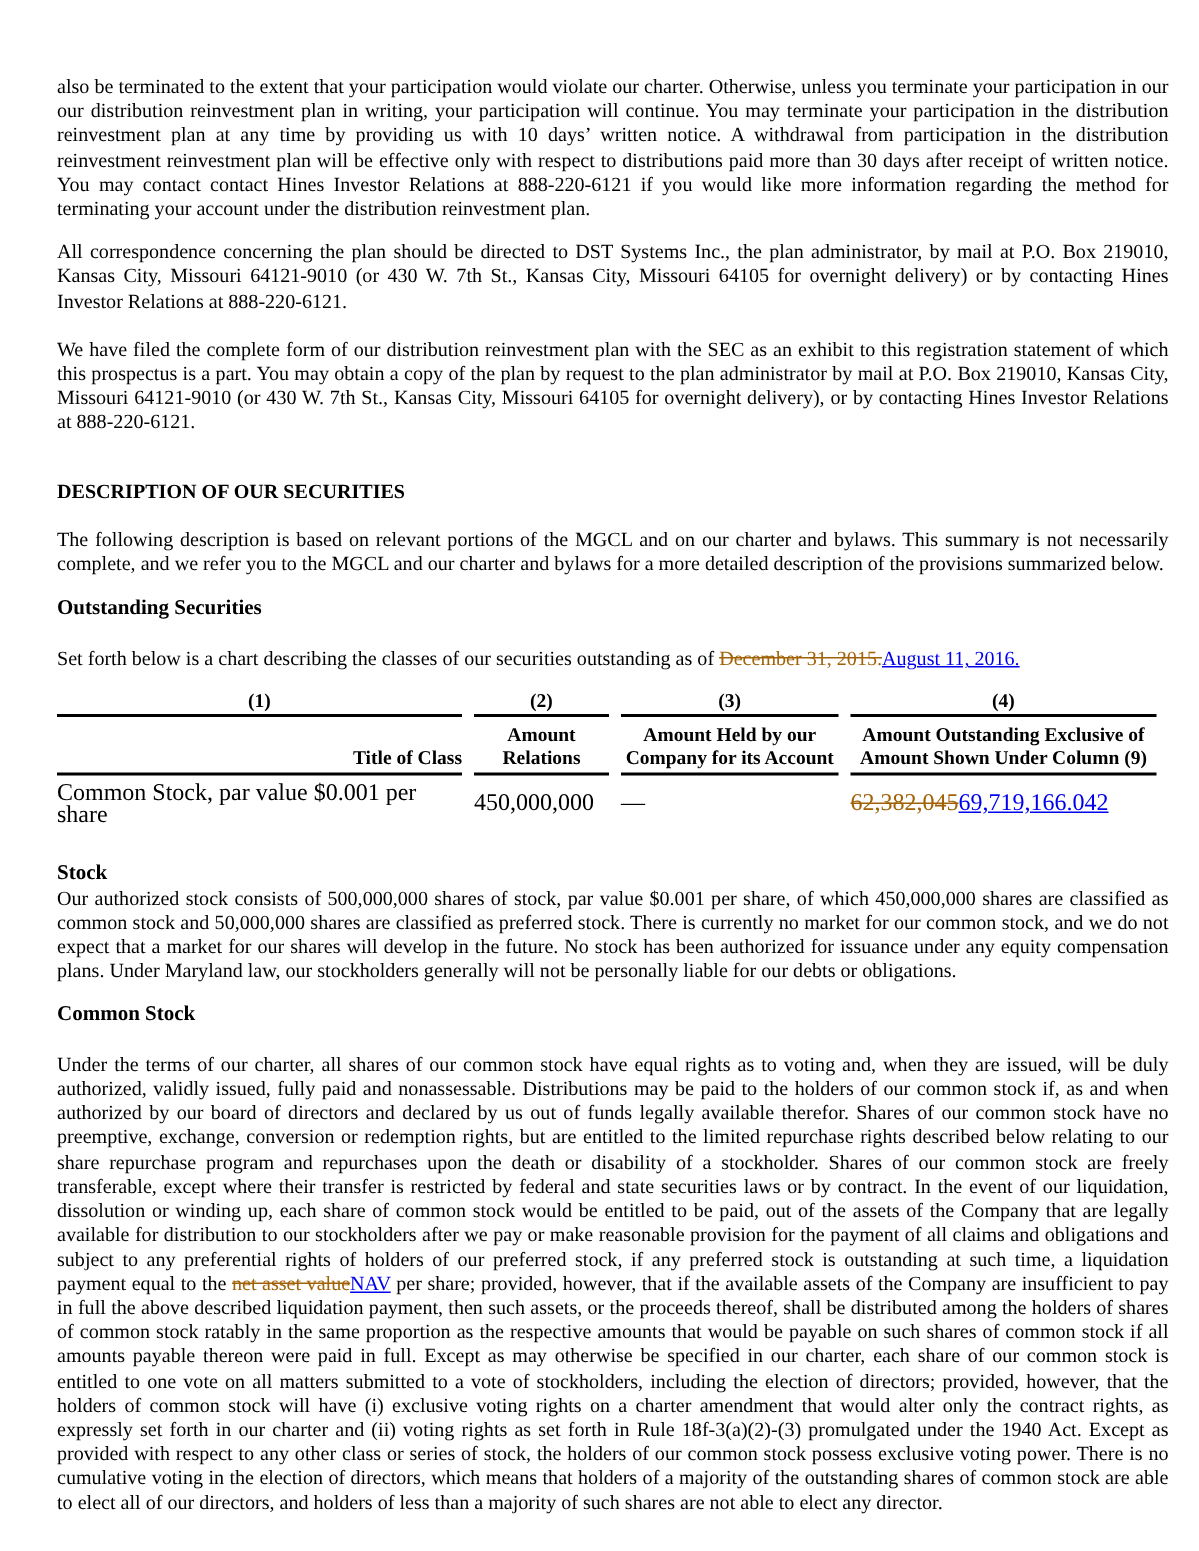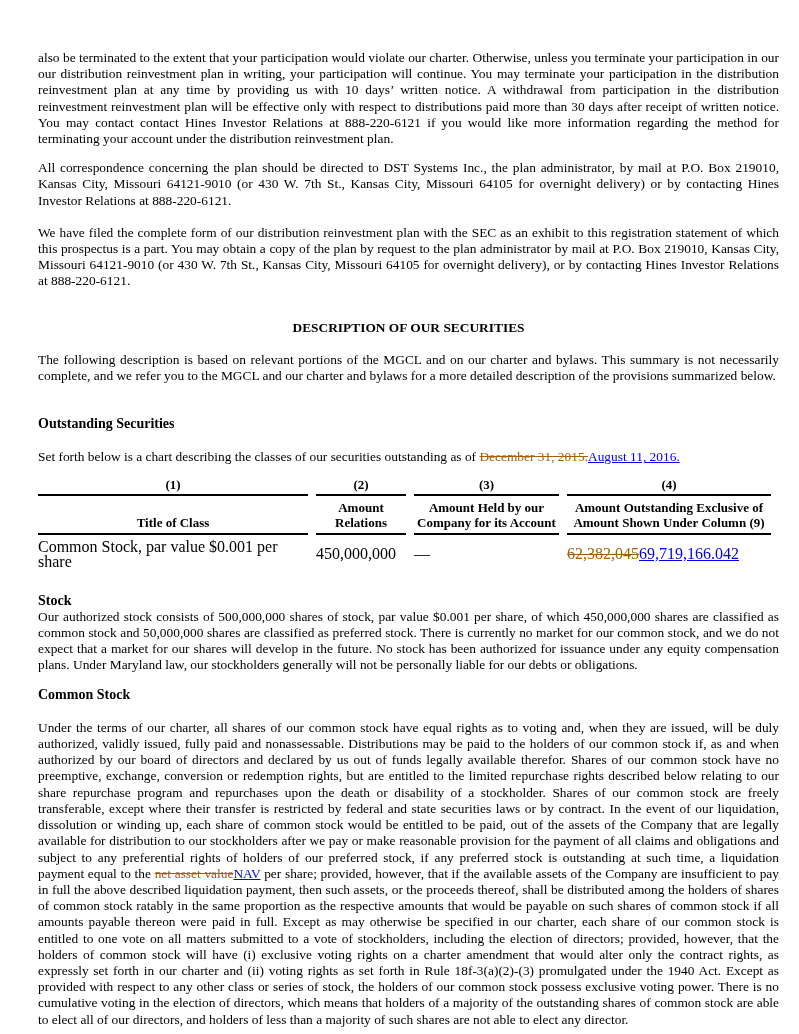--- a/index.html
+++ b/index.html
@@ -26,25 +26,25 @@
   }
   p {
     margin: 0;
     text-align: justify;
   }
   .p1 { margin-bottom: 13px; }
   .p2 { margin-bottom: 16px; }
   .p3 { margin-bottom: 30px; }
   .center-heading {
     font-weight: bold;
-    text-align: center;
+    text-align: left;
     font-size: 13.4px;
     margin: 0 0 16px 0;
   }
-  .intro { margin-bottom: 32px; }
+  .intro { margin-bottom: 14px; }
   .subheading {
     font-weight: bold;
     font-size: 14px;
     margin: 0 0 17px 0;
   }
   .setforth { margin-bottom: 11px; }
   .del {
     color: #a16207;
     text-decoration: line-through;
   }
@@ -71,21 +71,21 @@
     text-align: center;
     border-bottom: 2px solid #000;
     padding-bottom: 2px;
   }
   table.securities .hdr-row th {
     font-weight: bold;
     vertical-align: bottom;
     border-bottom: 2px solid #000;
     padding: 4px 0 3px 0;
   }
-  table.securities .hdr-row .left { text-align: center; }
+  table.securities .hdr-row .left { text-align: right; }
   table.securities .hdr-row .ctr  { text-align: center; }
   table.securities .data-row td {
     padding-top: 4px;
     font-size: 16px;
   }
   table.securities .sp { border: none !important; }
   .ra { text-align: left; }
   .stock-para { margin-bottom: 13px; }
   .footer {
     position: absolute;

